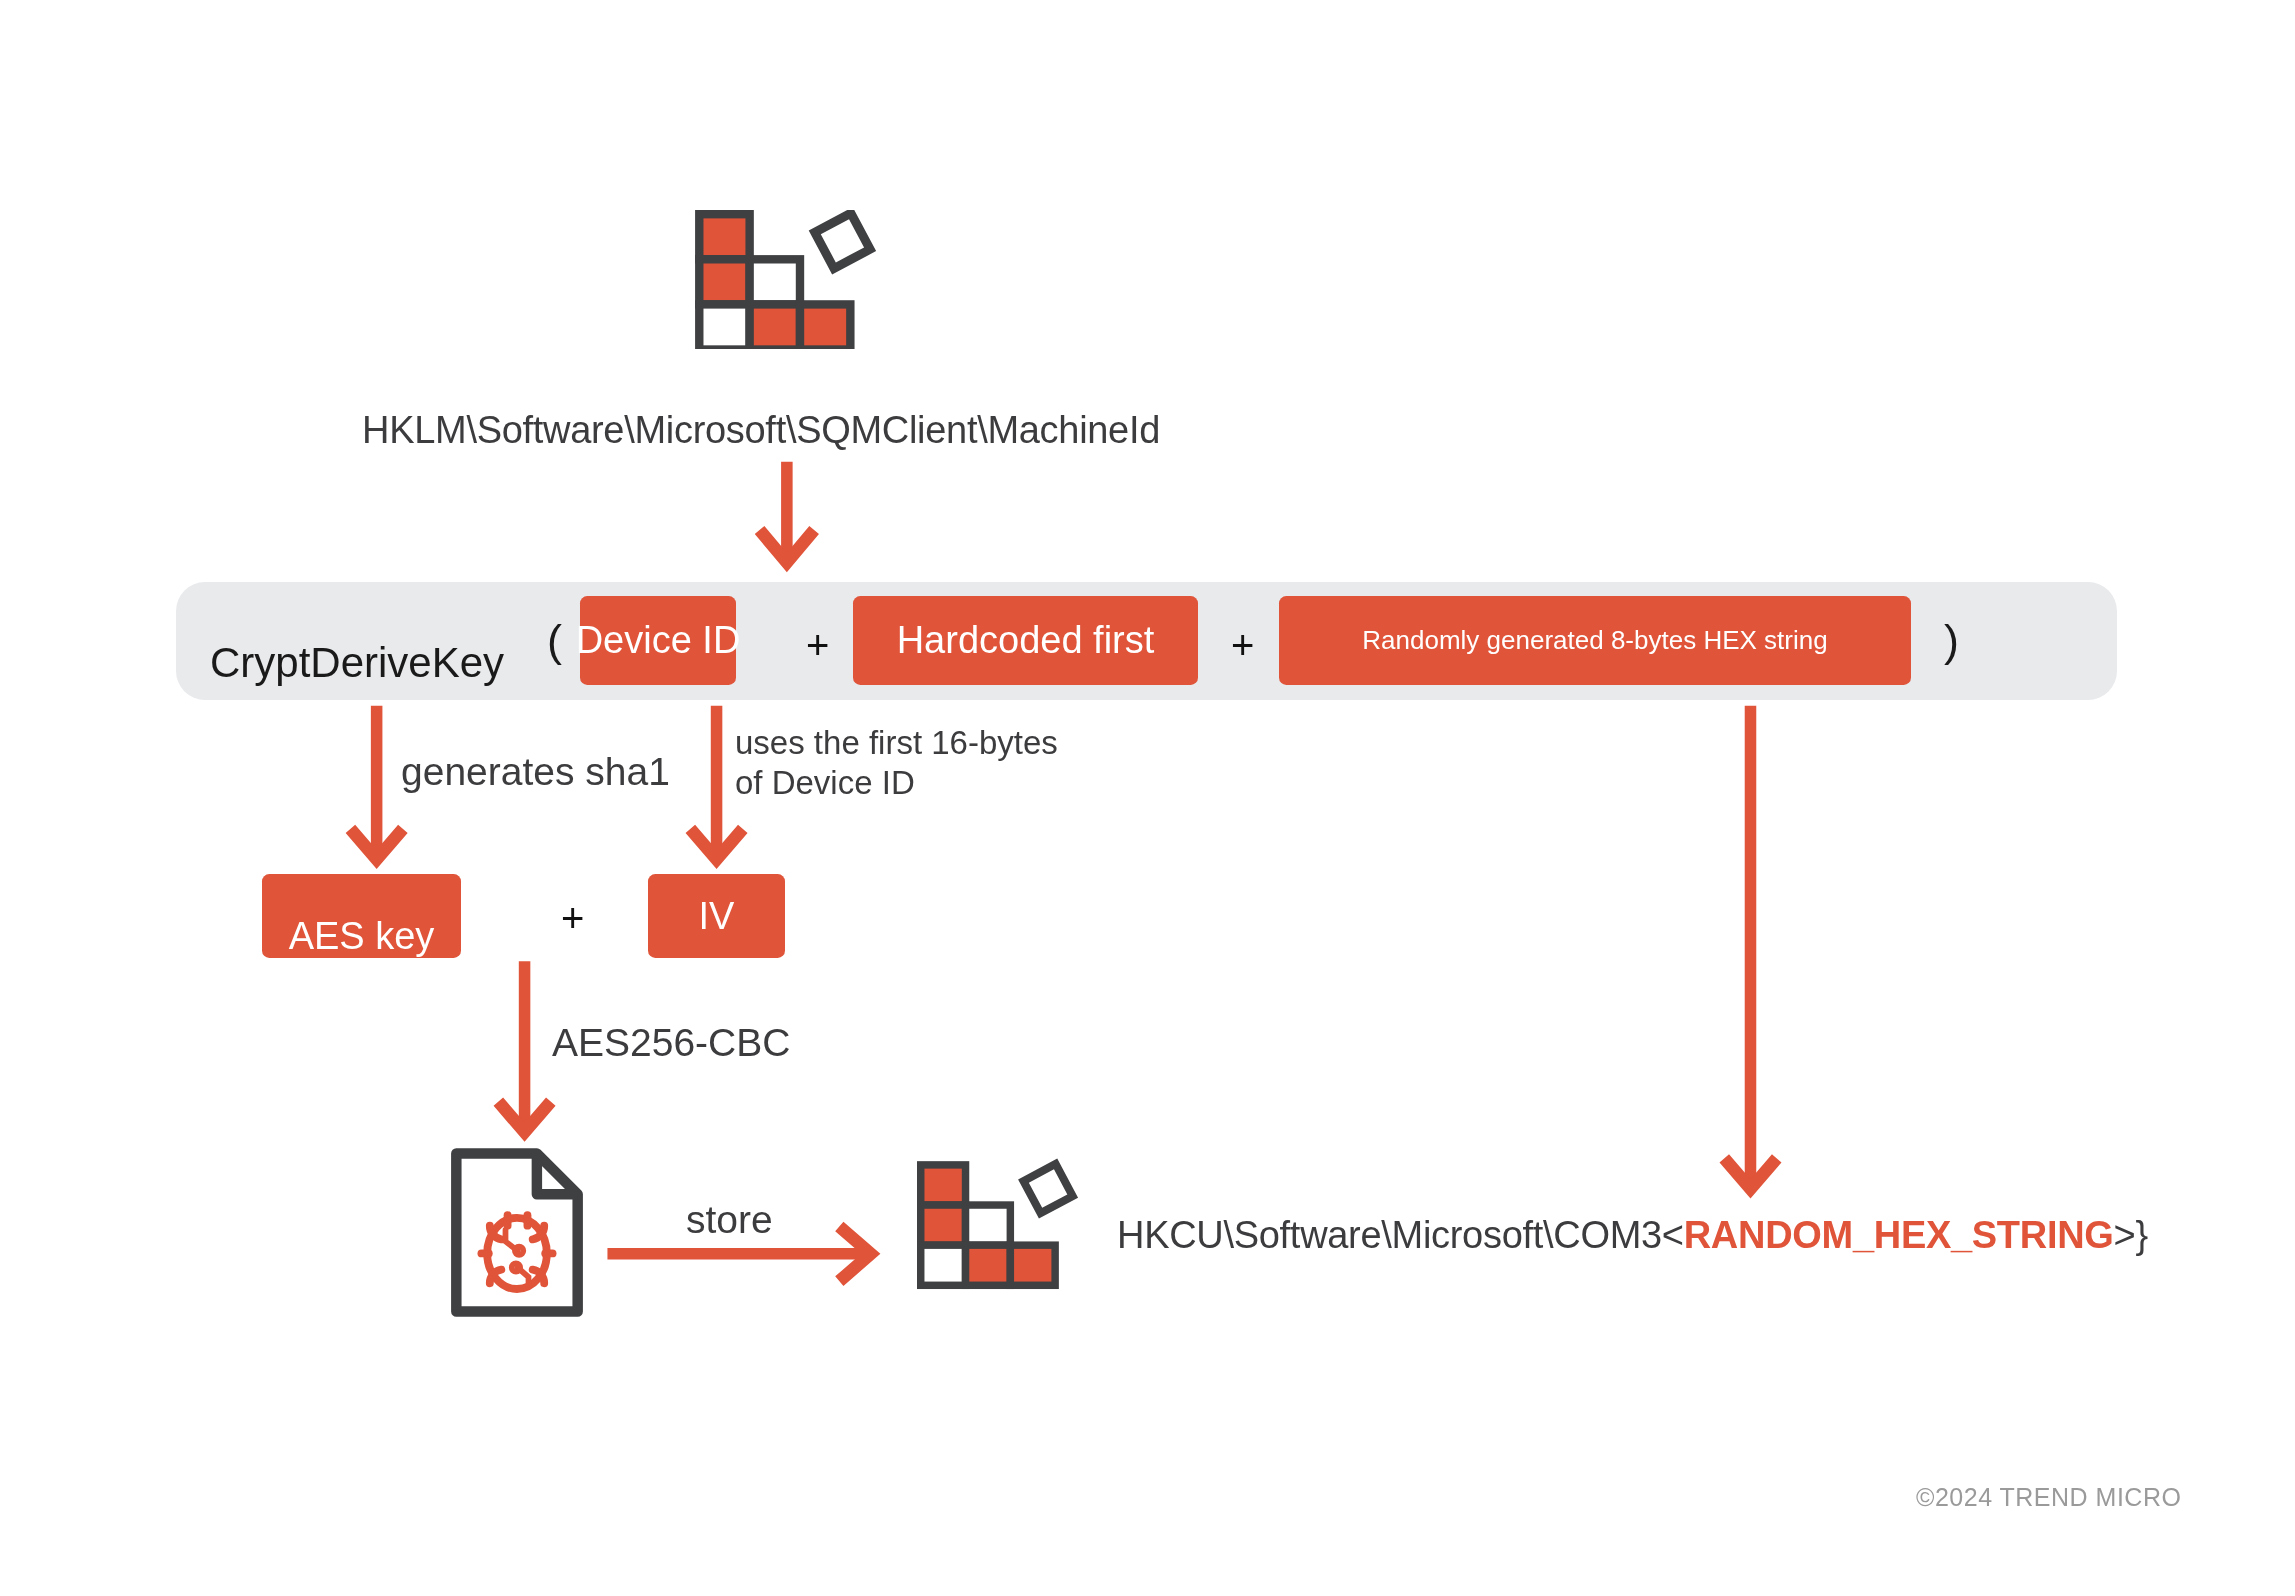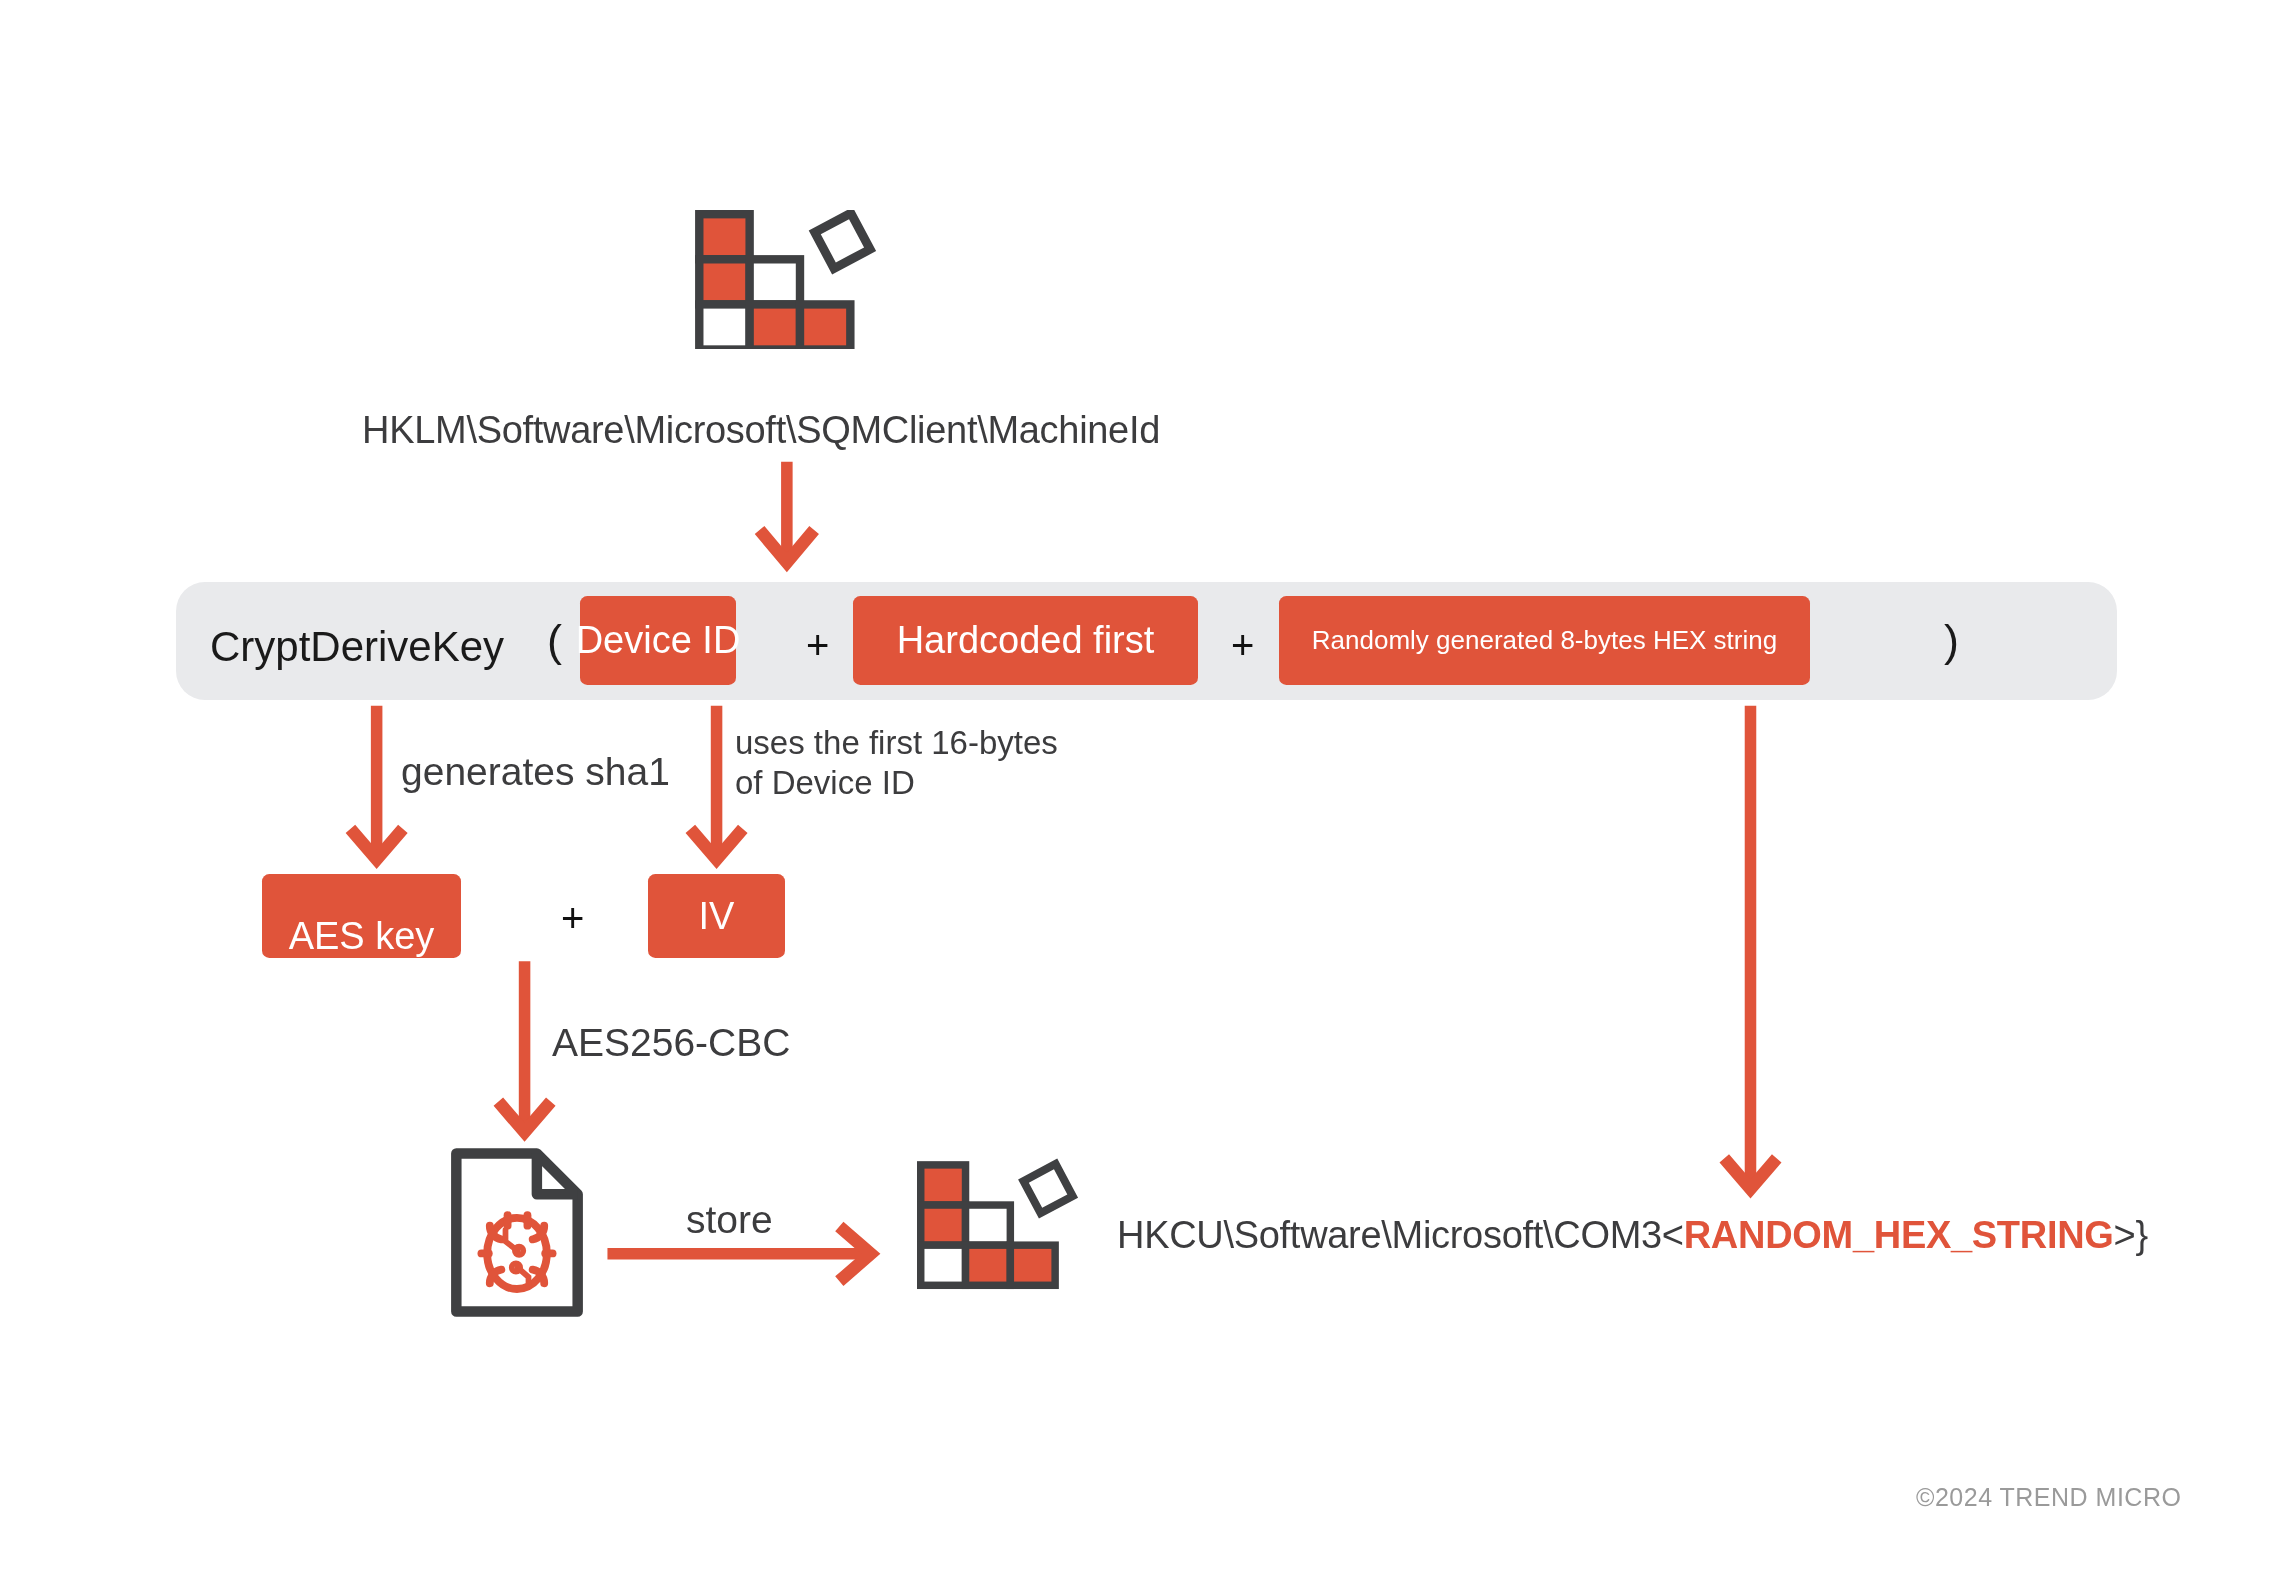--- a/index.html
+++ b/index.html
@@ -25,20 +25,21 @@
   .path-text {
     font-size: 38px;
     color: #3c3c3e;
     white-space: nowrap;
     letter-spacing: -0.3px;
   }
   .fn-name {
     font-size: 42px;
     color: #1a1a1a;
     white-space: nowrap;
+    margin-top: 16px;
   }
   .paren {
     font-size: 45px;
     color: #1a1a1a;
     line-height: 1;
   }
   .plus-sign {
     font-size: 40px;
     color: #111111;
     line-height: 1;
@@ -135,21 +136,21 @@
     </div>
 
     <div class="abs plus-sign" style="left:630px; top:43px;">+</div>
 
     <div class="abs pill pill-lg" style="left:677px; top:14px; width:345px; height:89px;">
       <span>Hardcoded first</span>
     </div>
 
     <div class="abs plus-sign" style="left:1055px; top:43px;">+</div>
 
-    <div class="abs pill pill-sm" style="left:1103px; top:14px; width:531px; height:89px;">
+    <div class="abs pill pill-sm" style="left:1103px; top:14px; width:632px; height:89px;">
       <span>Randomly generated 8-bytes HEX string</span>
     </div>
 
     <div class="abs paren" style="left:1768px; top:36px;">)</div>
   </div>
 
   <div class="abs annot-sm" style="left:401px; top:750px;">generates sha1</div>
 
   <div class="abs annot" style="left:735px; top:723px;">uses the first 16-bytes
 of Device ID</div>

